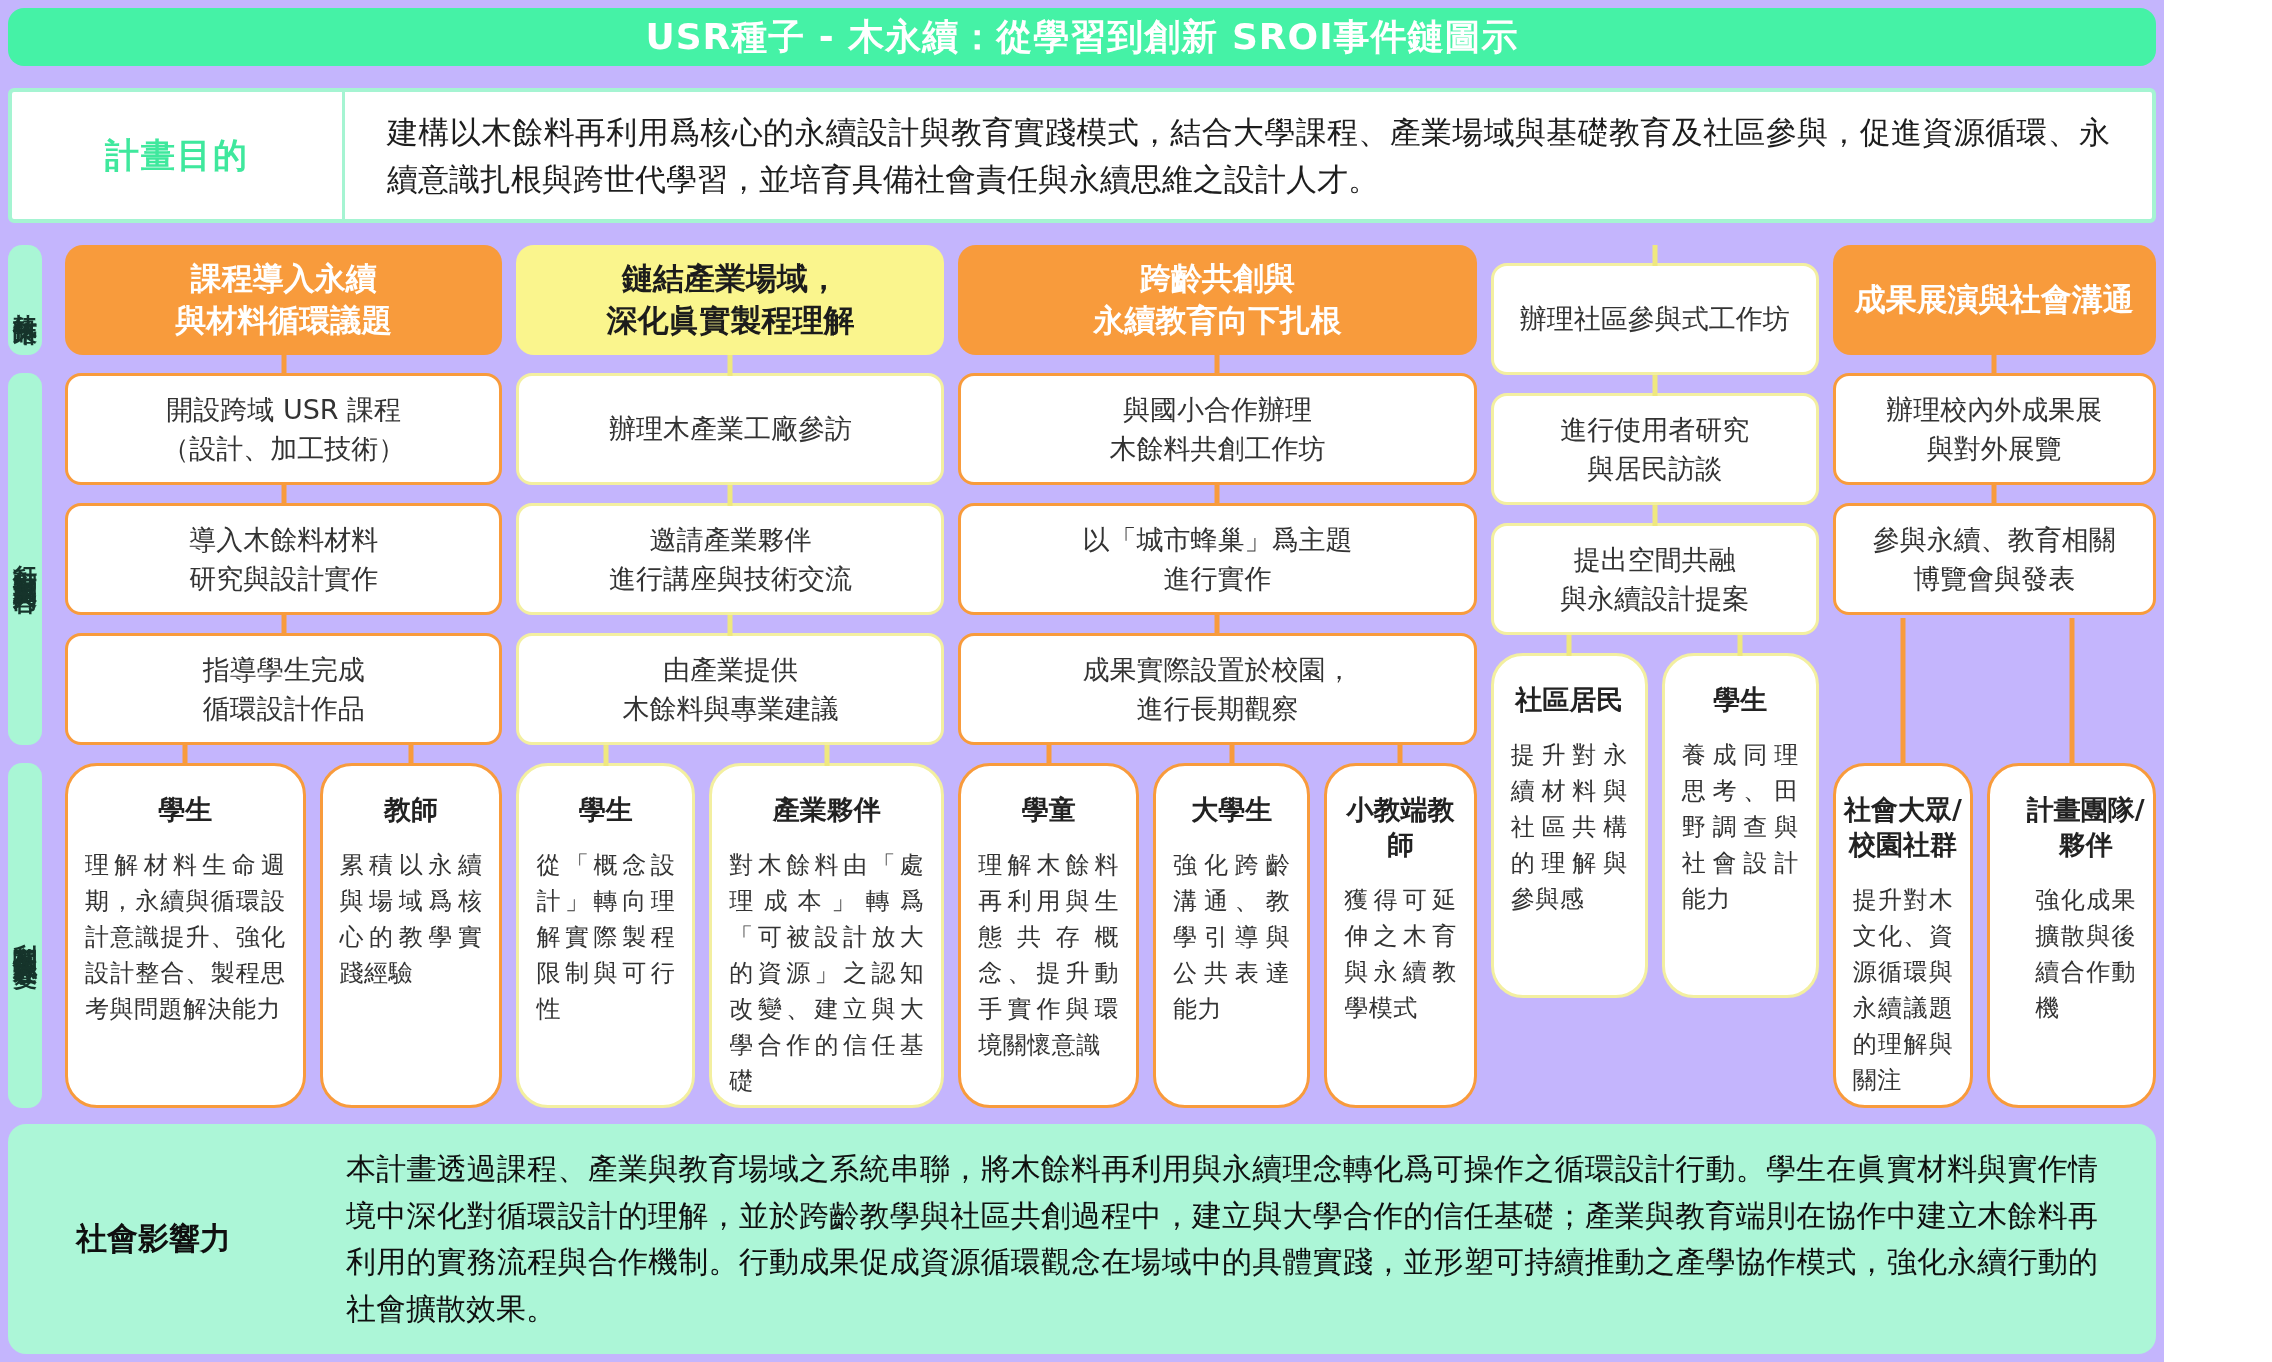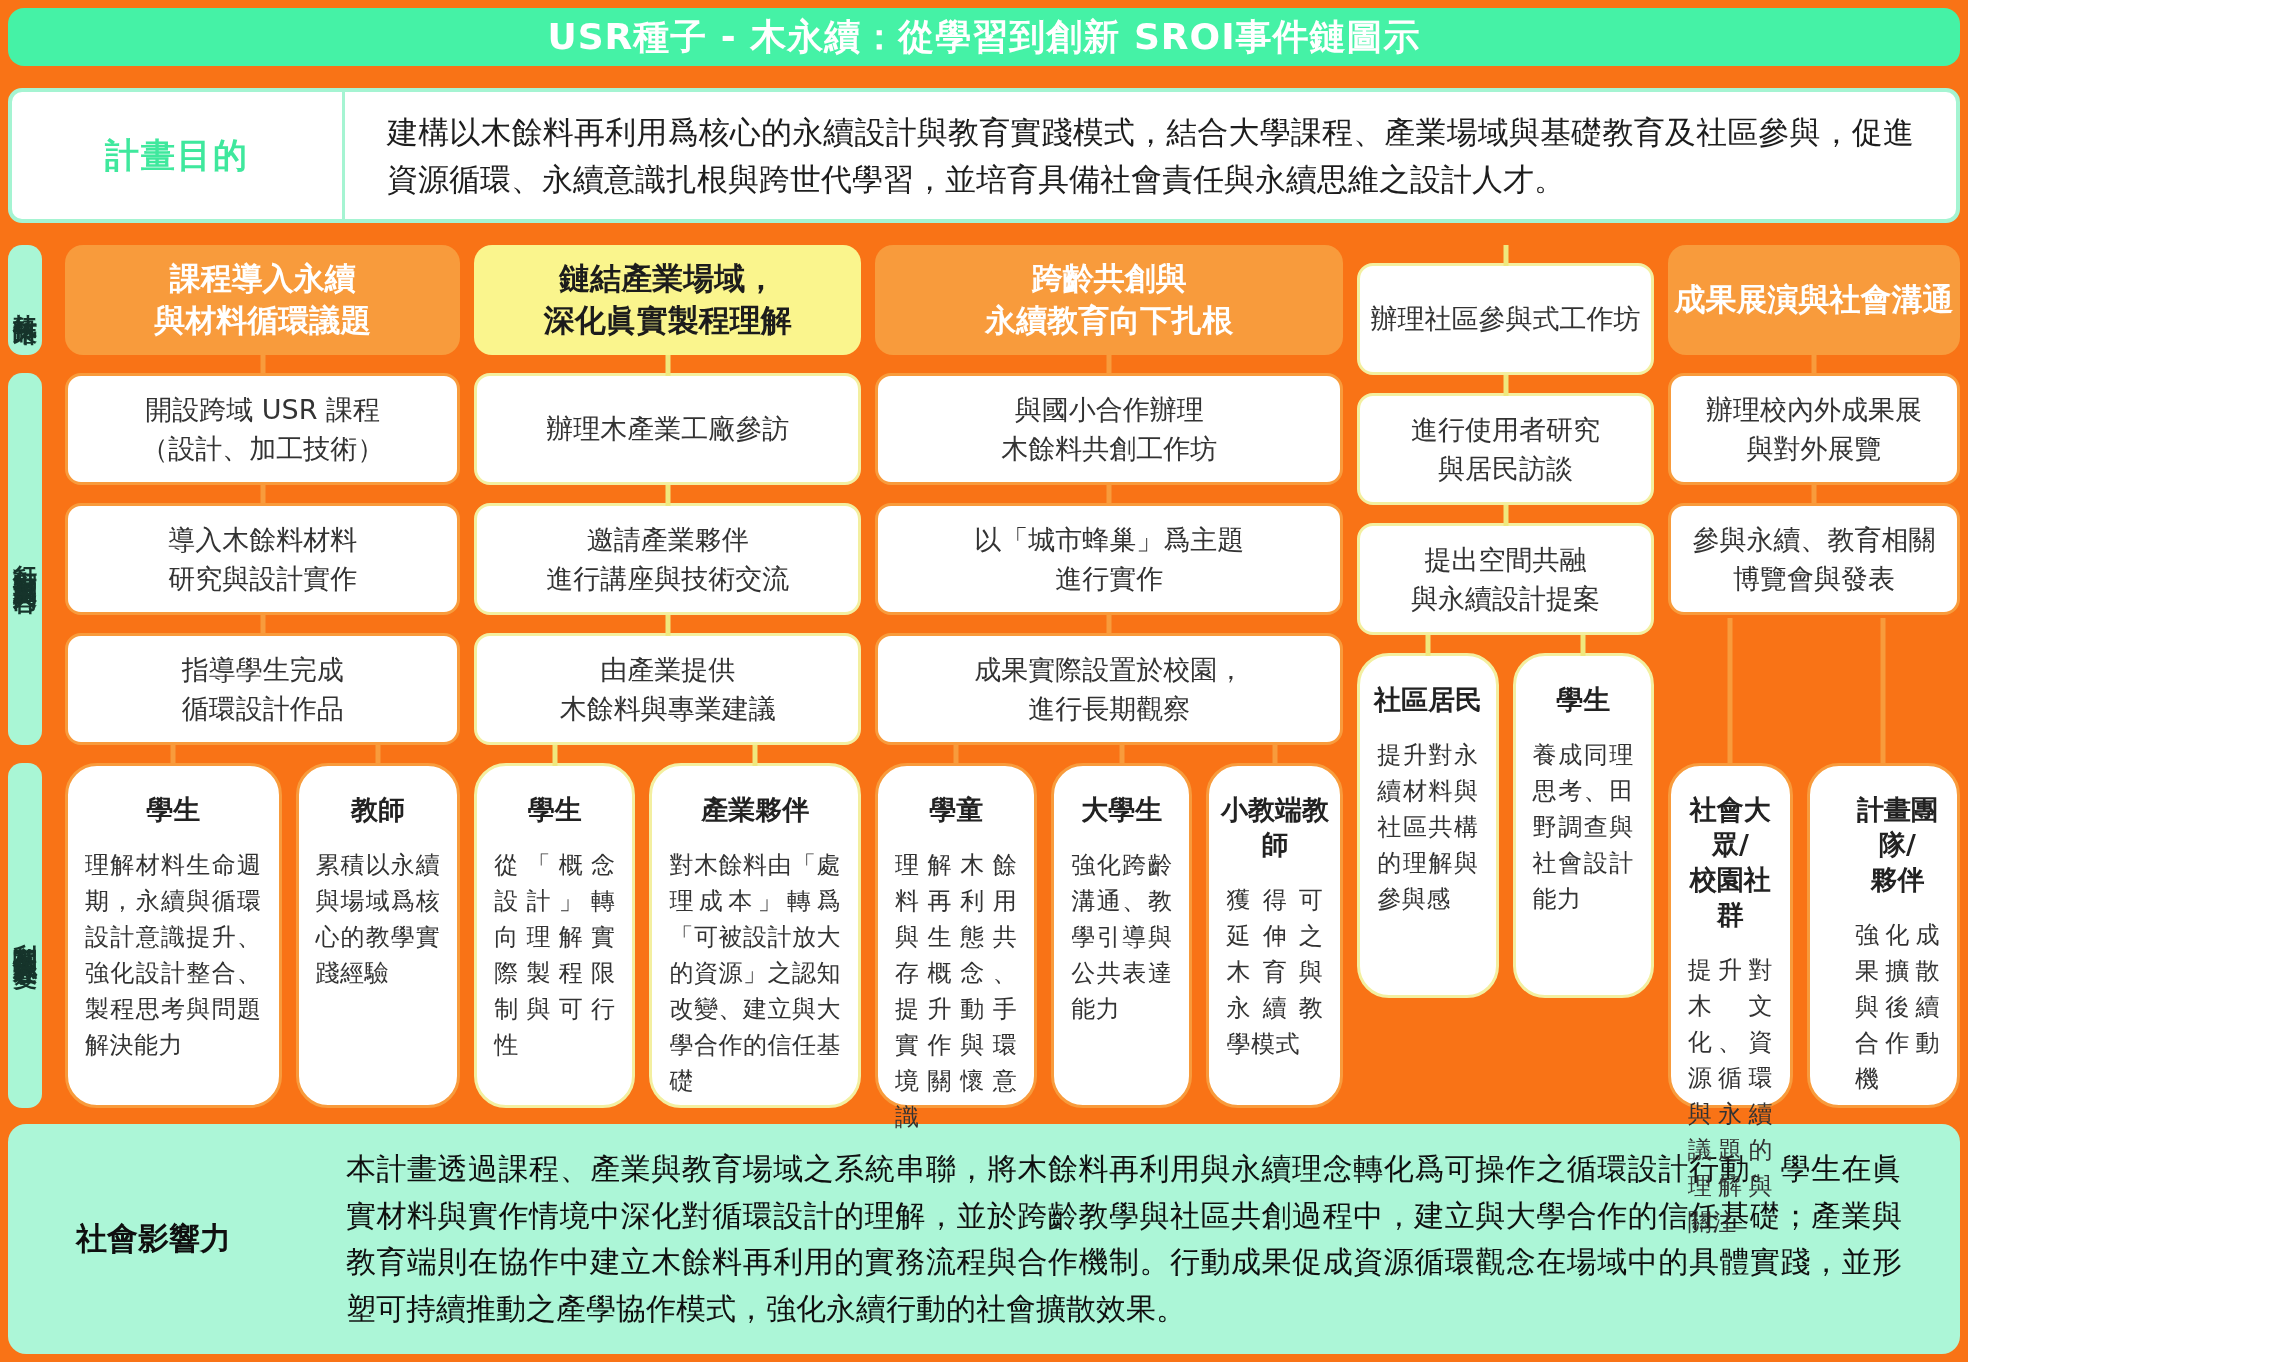--- a/index.html
+++ b/index.html
@@ -1,30 +1,30 @@
 <!DOCTYPE html>
 <html lang="zh-Hant"><head>
 <meta charset="utf-8">
 <style>
   html,body{margin:0;padding:0;background:#fff;}
   .page{
-    width:1968px;height:1362px;box-sizing:border-box;position:relative;
-    background:#f97316;padding:8px;
+    width:2164px;height:1362px;box-sizing:border-box;position:relative;
+    background:#c4b5fd;padding:8px;
     font-family:"DejaVu Sans",sans-serif;color:#222;
   }
   
   .titlebar{
     height:58px;background:#45F2A6;border-radius:16px;
     display:flex;align-items:center;justify-content:center;
     color:#fff;font-size:36px;font-weight:bold;letter-spacing:1px;
   }
   
   .purpose{
     margin-top:22px;height:135px;box-sizing:border-box;
-    border:4px solid #A5F4D2;border-radius:14px;
+    border:4px solid #A5F4D2;border-radius:6px;
     display:flex;align-items:stretch;background:#fff;
   }
   .purpose-label{
     width:330px;flex:none;display:flex;align-items:center;justify-content:center;
     color:#3FE89D;font-size:34px;font-weight:bold;letter-spacing:2px;
     border-right:3px solid #A5F4D2;
   }
   .purpose-text{
     flex:1;display:flex;align-items:center;
     padding:0 42px;font-size:31px;line-height:1.5;color:#1d1d1d;text-align:justify;

